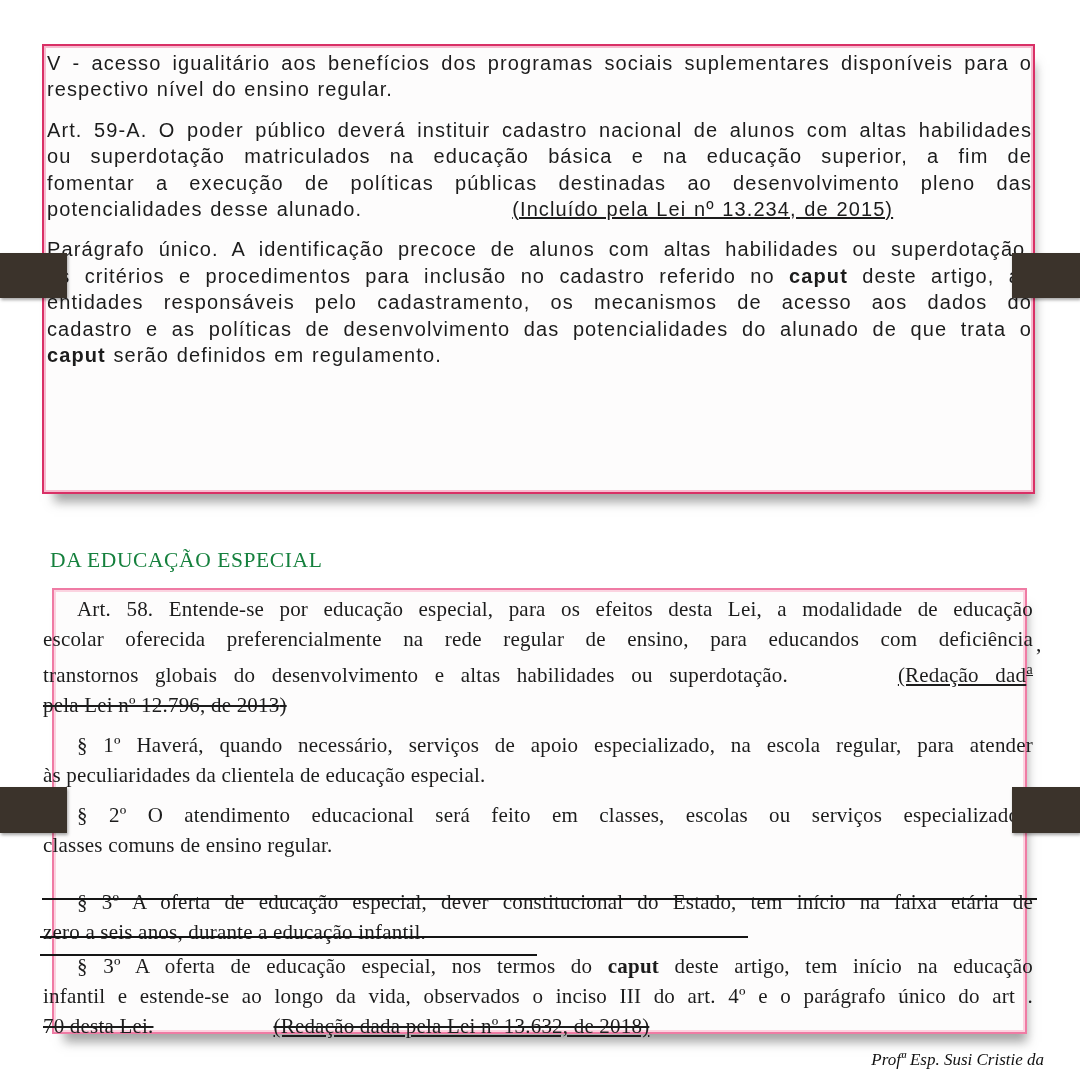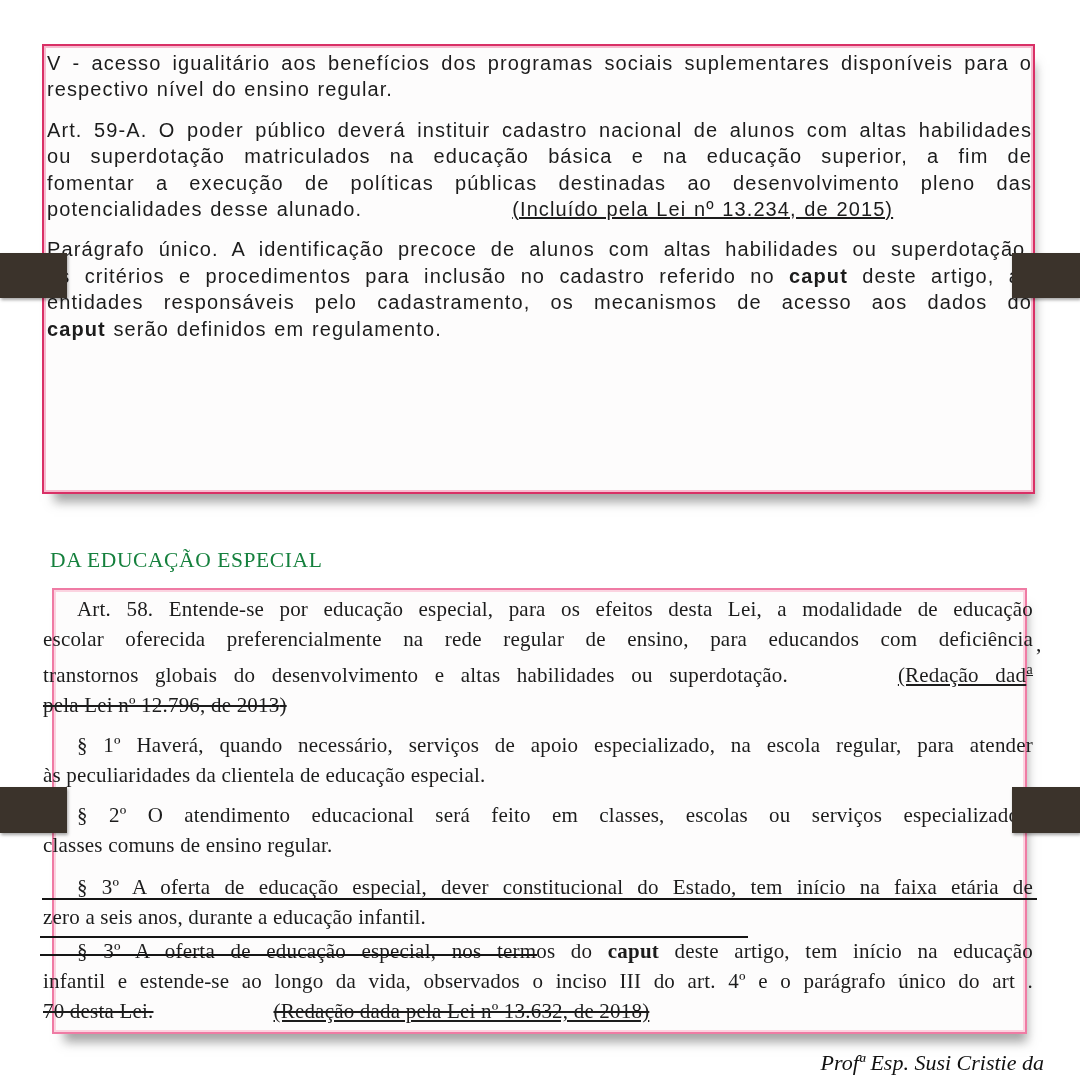--- a/index.html
+++ b/index.html
@@ -20,21 +20,21 @@
 
   .content{position:absolute;}
   .content-1{left:47px;top:50px;width:985px;
              font-size:20px;line-height:26.4px;letter-spacing:1.1px;word-spacing:1px;}
   .content-1 .para{margin:0 0 14px 0;}
   .content-2{left:43px;top:594px;width:990px;
              font-family:"Liberation Serif",serif;font-size:21px;line-height:30px;
              letter-spacing:0.2px;}
   .content-2 .para{margin:0 0 10px 0;}
   .content-2 .para.p3{margin-bottom:10px;}
-  .content-2 .para.p4{margin-top:12px;margin-bottom:4px;}
+  .content-2 .para.p4{margin-top:27px;margin-bottom:4px;}
   .content-2 .para.p5{margin-bottom:0;}
 
   .line{white-space:nowrap;text-align:justify;text-align-last:justify;}
   .line.last{text-align-last:left;}
   .gap{display:inline-block;height:1px;}
   .b{font-weight:bold;}
   .u{text-decoration:underline;}
   .st{text-decoration:line-through;}
   .u.st{text-decoration:underline line-through;}
   .sup{font-size:0.7em;vertical-align:super;}
@@ -55,21 +55,21 @@
   .bar-1{left:0;top:253px;width:67px;height:45px;}
   .bar-2{left:1012px;top:253px;width:68px;height:45px;}
   .bar-3{left:0;top:787px;width:67px;height:46px;}
   .bar-4{left:1012px;top:787px;width:68px;height:46px;}
 
   
   .comma-out{position:absolute;left:1036px;top:632px;
              font-family:"Liberation Serif",serif;font-size:21.5px;color:#1c1c1c;}
 
   .credit{position:absolute;right:36px;top:1050px;
-          font-family:"Liberation Serif",serif;font-style:italic;font-size:22px;
+          font-family:"Liberation Serif",serif;font-style:italic;font-size:17px;
           color:#111;}
 </style>
 </head>
 <body>
 
 <div class="page">
 
   <div class="frame frame-1"></div>
   <div class="content content-1" id="box1">
       <div class="para p1">
@@ -79,20 +79,21 @@
       <div class="para p2">
         <div class="line"><span class="">Art. 59-A.  O poder público deverá instituir cadastro nacional de alunos com altas habilidades</span></div>
         <div class="line"><span class="">ou superdotação matriculados na educação básica e na educação superior, a fim de</span></div>
         <div class="line"><span class="">fomentar a execução de políticas públicas destinadas ao desenvolvimento pleno das</span></div>
         <div class="line last"><span class="">potencialidades desse alunado.</span><span class="gap" style="width: 150px;"></span><span class=" u">(Incluído pela Lei nº 13.234, de 2015)</span></div>
       </div>
       <div class="para p3">
         <div class="line"><span class="">Parágrafo único.  A identificação precoce de alunos com altas habilidades ou superdotação,</span></div>
         <div class="line"><span class="">os critérios e procedimentos para inclusão no cadastro referido no </span><span class=" b">caput</span><span class=""> deste artigo, as</span></div>
         <div class="line"><span class="">entidades responsáveis pelo cadastramento, os mecanismos de acesso aos dados do</span></div>
+        <div class="line"><span class="">cadastro e as políticas de desenvolvimento das potencialidades do alunado de que trata o</span></div>
         <div class="line last"><span class=" b">caput</span><span class=""> serão definidos em regulamento.</span></div>
       </div>
     </div>
 
   <div class="heading">DA EDUCAÇÃO ESPECIAL</div>
 
   <div class="frame frame-2"></div>
   <div class="content content-2" id="box2">
       <div class="para p1">
         <div class="line"><span class="gap" style="width: 34px;"></span><span class="">Art. 58.  Entende-se por educação especial, para os efeitos desta Lei, a modalidade de educação</span></div>

